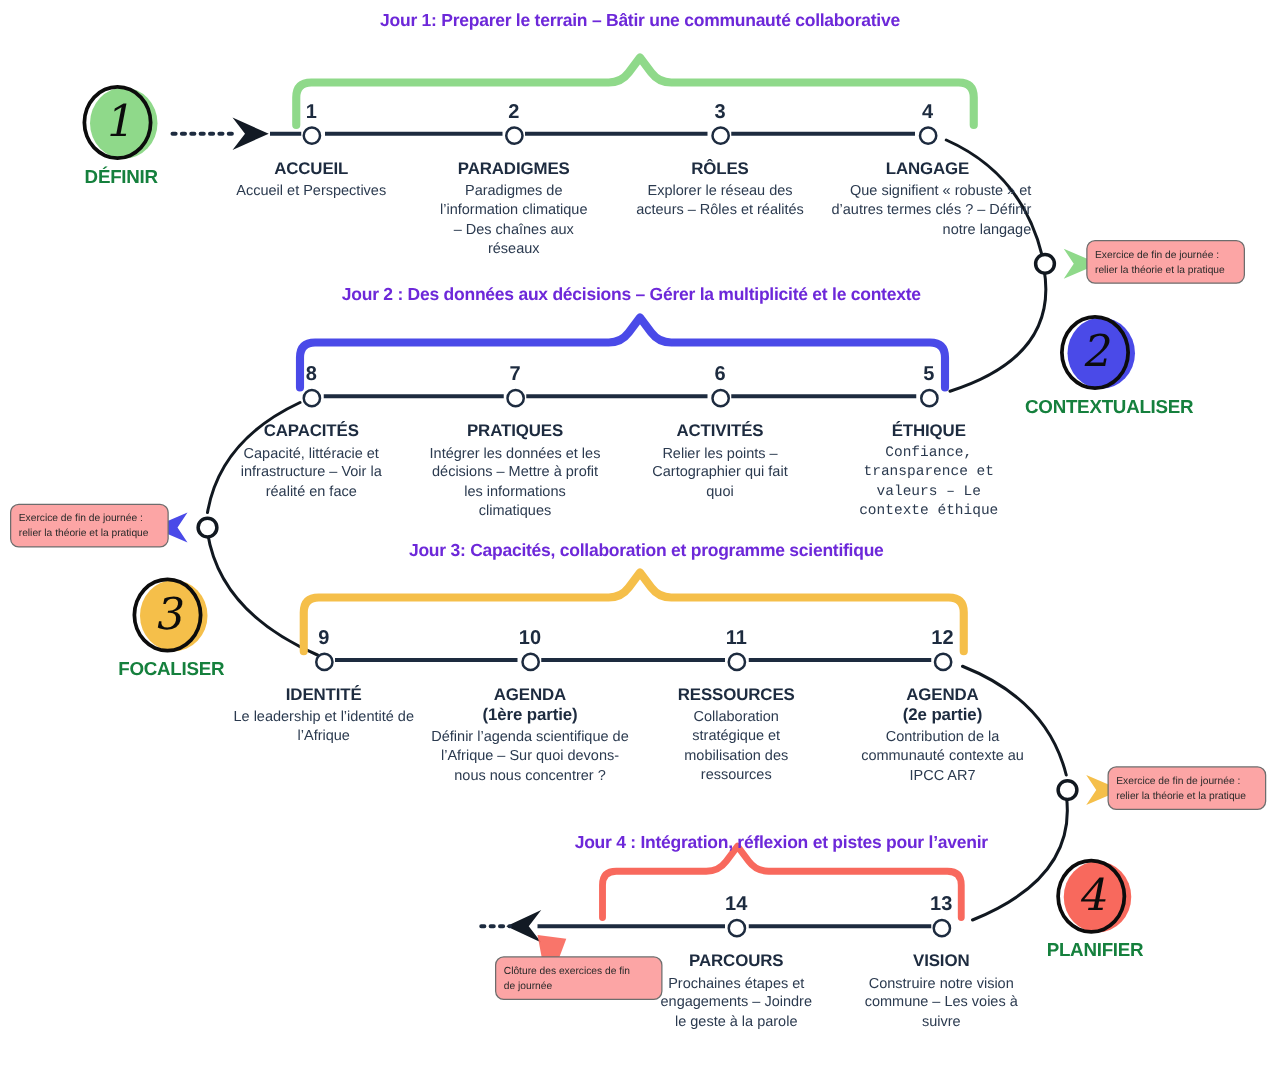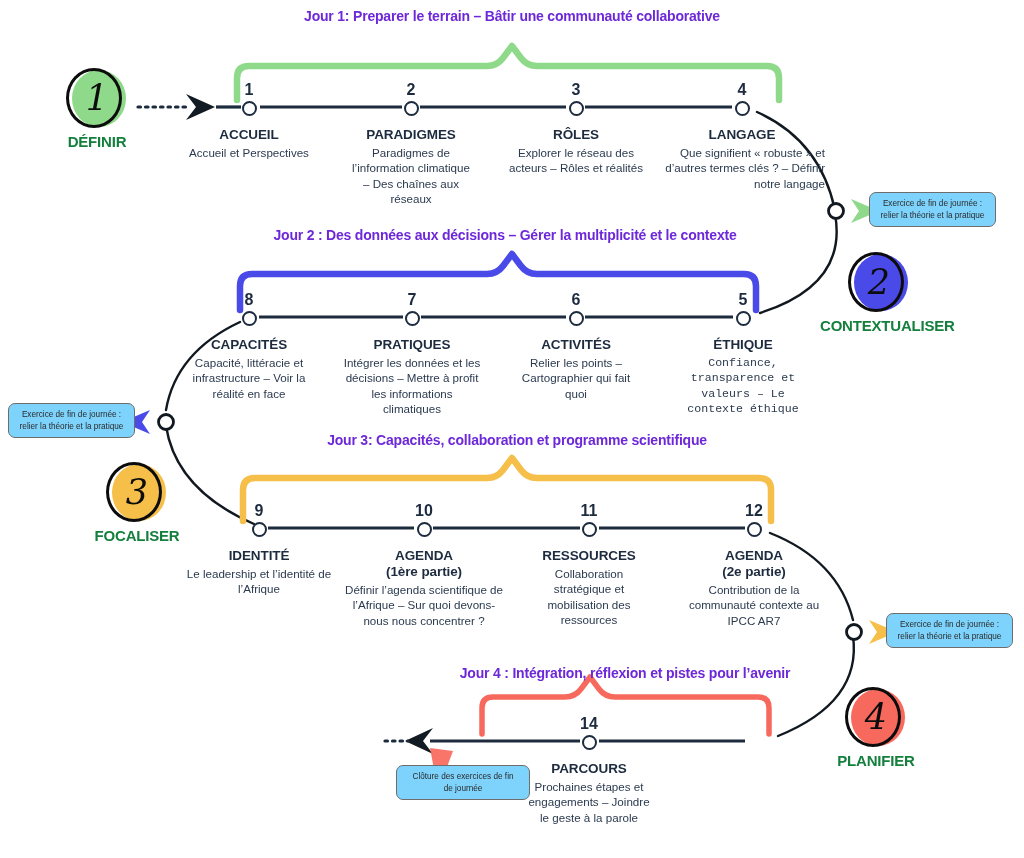--- a/index.html
+++ b/index.html
@@ -133,28 +133,27 @@
     font-weight: bold;
     color: #15803d;
     margin-top: 3px;
     letter-spacing: -0.2px;
     white-space: nowrap;
   }
 
   
   .callout {
     position: absolute;
-    background: #7dd3fc;
+    background: #fca5a5;
     border: 1px solid #6d6d6d;
     border-radius: 7px;
     font-size: 8.2px;
     line-height: 1.42;
     color: #2a2a2a;
     padding: 5px 6px;
-    text-align: center;
     box-sizing: border-box;
   }
 </style>
 </head>
 <body>
 
 <div id="canvas">
 
   <svg class="layer-svg" viewBox="0 0 1024 858">
 
@@ -332,20 +331,26 @@
     <div class="node-title" style="margin-top:0;">(2e partie)</div>
     <div class="node-sub" style="width:140px;margin-left:auto;margin-right:auto;">Contribution de la communauté contexte au IPCC AR7</div>
   </div>
 
   <div class="node" style="left:589px; top:716px;">
     <div class="node-num">14</div>
     <div class="node-dot"></div>
     <div class="node-title">PARCOURS</div>
     <div class="node-sub" style="width:124px;margin-left:auto;margin-right:auto;">Prochaines étapes et engagements – Joindre le geste à la parole</div>
   </div>
+  <div class="node" style="left:753px; top:716px;">
+    <div class="node-num">13</div>
+    <div class="node-dot"></div>
+    <div class="node-title">VISION</div>
+    <div class="node-sub" style="width:128px;margin-left:auto;margin-right:auto;">Construire notre vision commune – Les voies à suivre</div>
+  </div>
 
   <div class="callout" style="left:869px; top:192px; width:127px;">
     <div>Exercice de fin de journée :</div>
     <div>relier la théorie et la pratique</div>
   </div>
 
   <div class="callout" style="left:8px; top:403px; width:127px;">
     <div>Exercice de fin de journée :</div>
     <div>relier la théorie et la pratique</div>
   </div>

